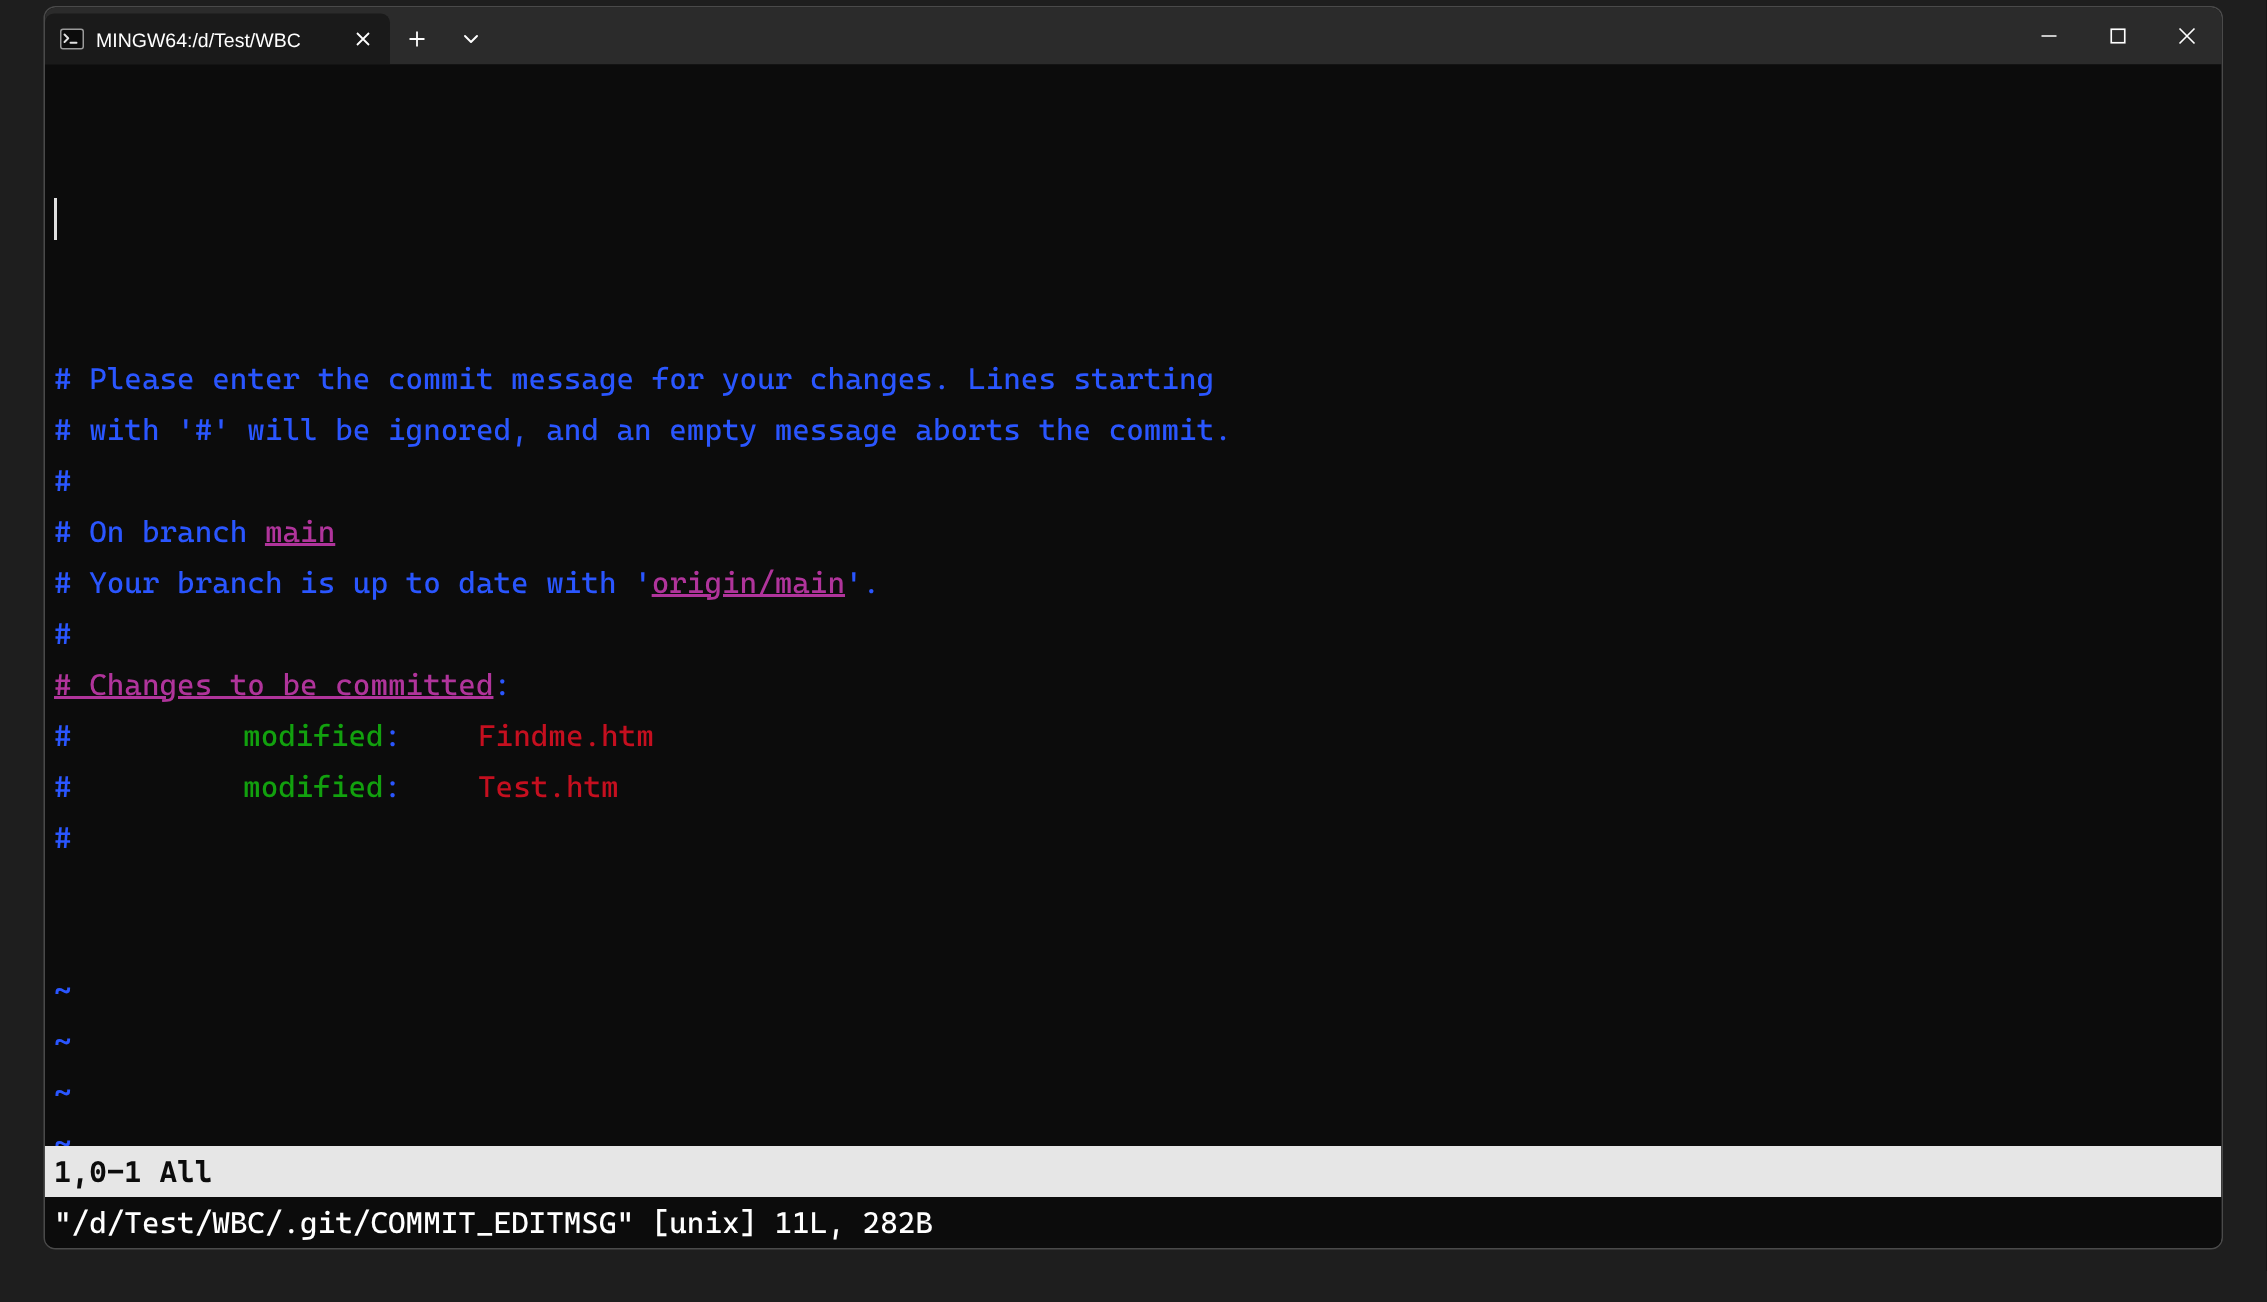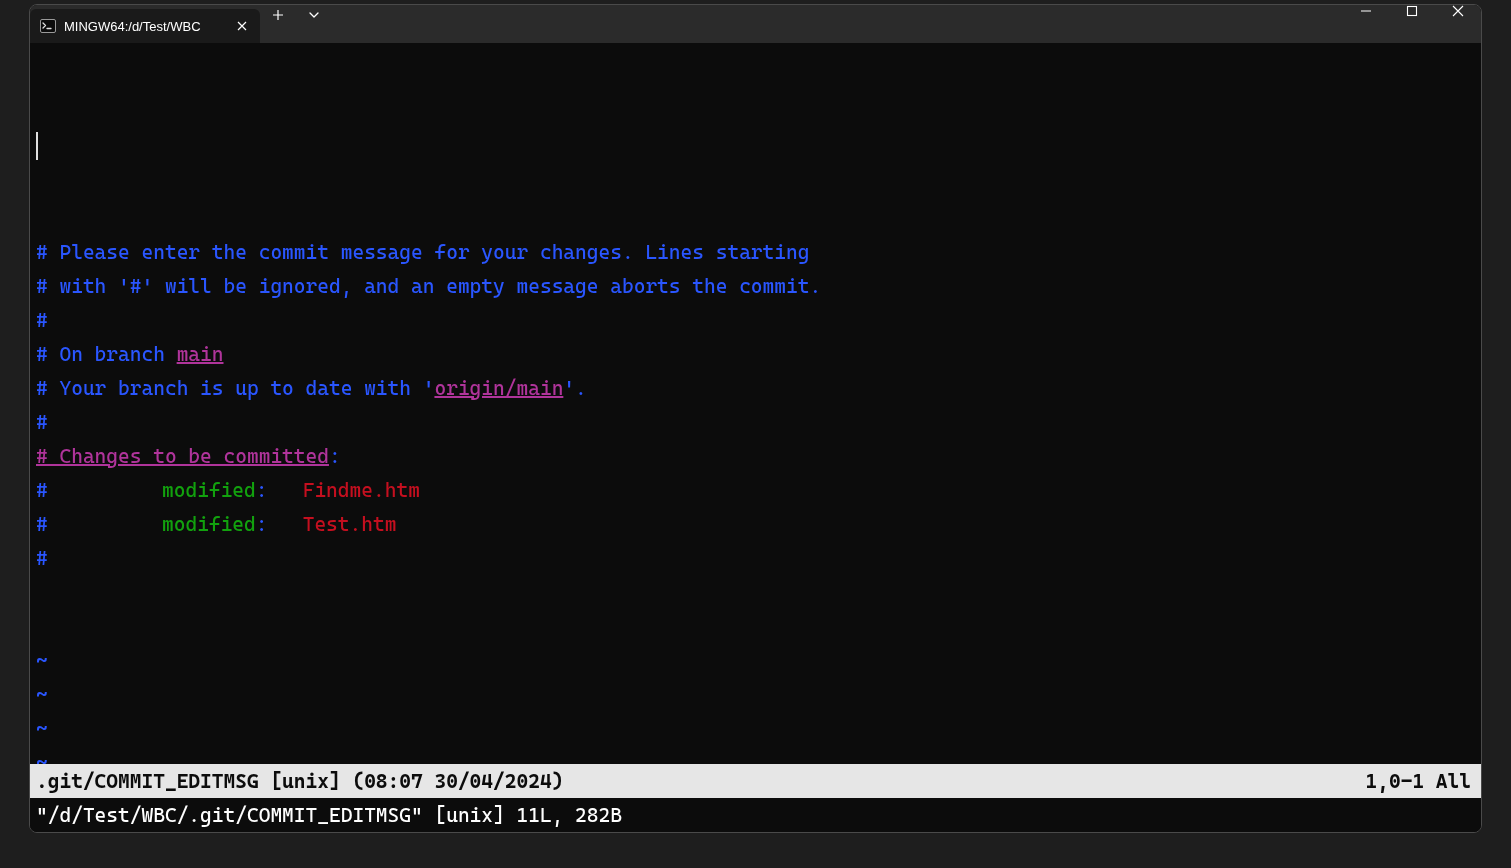--- a/index.html
+++ b/index.html
@@ -32,21 +32,21 @@
     display:flex;
     flex-direction:column;
     position:relative;
     top:4px;
   }
   
   .titlebar{
     height:38px;
     background:var(--titlebar-bg);
     display:flex;
-    align-items:flex-start;
+    align-items:center;
     flex-shrink:0;
     -webkit-user-select:none;
     user-select:none;
   }
   .tab{
     display:flex;
     align-items:center;
     background:var(--tab-active-bg);
     color:#ffffff;
     padding:0 8px 0 10px;
@@ -106,21 +106,21 @@
   .cursor{
     display:inline-block;
     width:2px;height:28px;
     background:#e0e0e0;
     vertical-align:text-bottom;
     position:relative;top:-2px;
   }
   .c-blue{color:var(--blue);}
   .c-mag{color:var(--magenta);text-decoration:underline;}
   .c-green{color:var(--green);margin-left:44px;}
-  .c-red{color:var(--red);}
+  .c-red{color:var(--red);margin-left:16px;}
   .tilde{color:var(--blue);}
   .statusbar{
     background:var(--statusbar-bg);
     color:var(--statusbar-fg);
     font-weight:bold;
     display:flex;
     padding:0 6px;
     margin:0 -6px;
     height:34px;
     align-items:center;
@@ -183,19 +183,18 @@
     </div>
   </div>
 
   <div class="terminal">
     <div class="content-area">
       <div class="cursor-line"><span class="cursor"></span></div>
       <div id="editor-lines"><div><span class="c-blue"># Please enter the commit message for your changes. Lines starting</span></div><div><span class="c-blue"># with '#' will be ignored, and an empty message aborts the commit.</span></div><div><span class="c-blue">#</span></div><div><span class="c-blue"># On branch </span><span class="c-mag">main</span></div><div><span class="c-blue"># Your branch is up to date with '</span><span class="c-mag">origin/main</span><span class="c-blue">'.</span></div><div><span class="c-blue">#</span></div><div><span class="c-mag"># Changes to be committed</span><span class="c-blue">:</span></div><div><span class="c-blue">#</span><span>      </span><span class="c-green">modified</span><span class="c-blue">:   </span><span class="c-red">Findme.htm</span></div><div><span class="c-blue">#</span><span>      </span><span class="c-green">modified</span><span class="c-blue">:   </span><span class="c-red">Test.htm</span></div><div><span class="c-blue">#</span></div></div>
       <div id="tilde-lines"><div class="tilde">~</div><div class="tilde">~</div><div class="tilde">~</div><div class="tilde">~</div><div class="tilde">~</div></div>
     </div>
     <div class="statusbar">
-      <span class="left">.git/COMMIT_EDITMSG [unix] (08:07 30/04/2024)</span>
       <span class="right">1,0-1 All</span>
     </div>
     <div class="cmdline">"/d/Test/WBC/.git/COMMIT_EDITMSG" [unix] 11L, 282B</div>
   </div>
 
 </div>
 
 </body></html>

